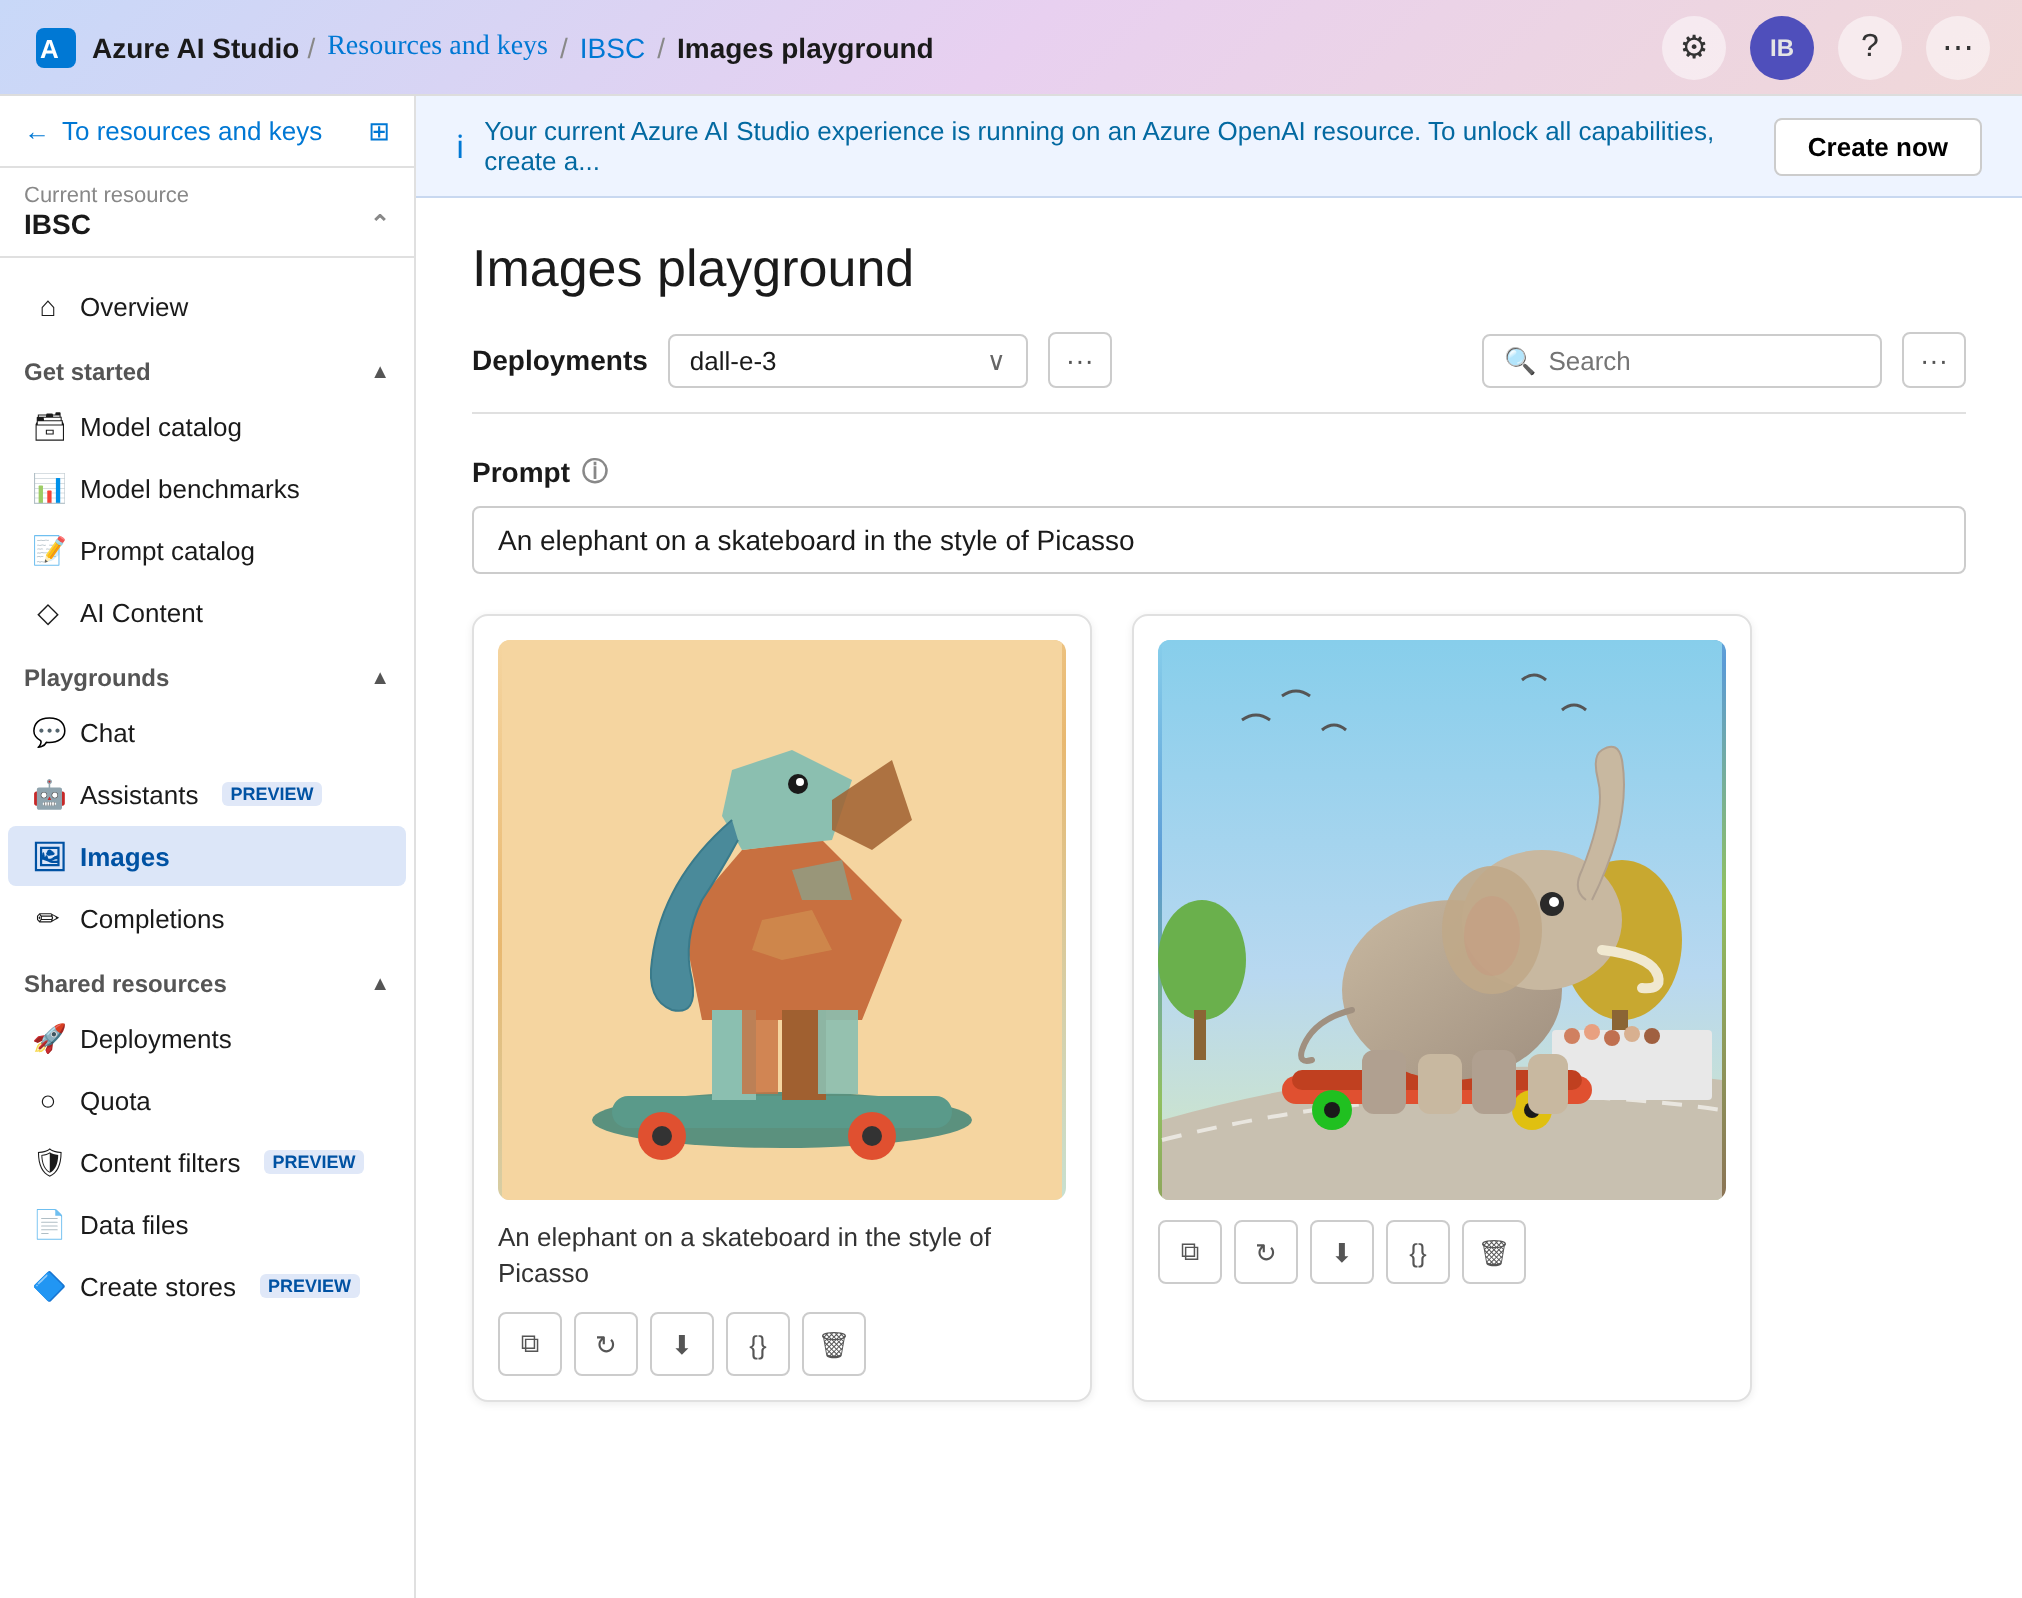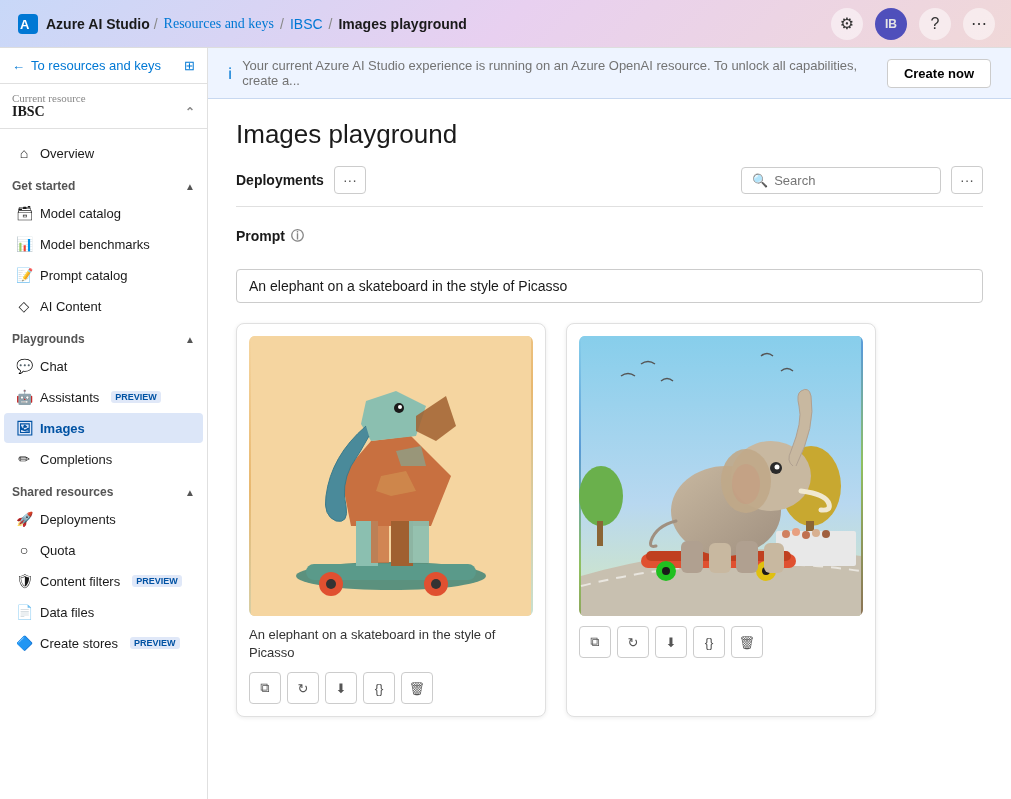--- a/index.html
+++ b/index.html
@@ -34,21 +34,21 @@
     
     .sidebar {
       width: 208px; background: white; border-right: 1px solid #e0e0e0;
       display: flex; flex-direction: column; overflow-y: auto; flex-shrink: 0;
     }
     .sidebar-back {
       display: flex; align-items: center; gap: 6px; padding: 10px 12px;
       font-size: 13px; color: #0078d4; cursor: pointer; border-bottom: 1px solid #e0e0e0;
     }
     .sidebar-resource {
-      padding: 8px 12px; border-bottom: 1px solid #e0e0e0; font-family: Liberation Serif, serif;
+      padding: 8px 12px; border-bottom: 1px solid #e0e0e0;
     }
     .sidebar-resource-label { font-size: 11px; color: #888; }
     .sidebar-resource-value { display: flex; align-items: center; justify-content: space-between; font-weight: 600; font-size: 14px; }
     .sidebar-resource-value .chevron { color: #888; font-size: 12px; cursor: pointer; }
 
     .sidebar-nav { flex: 1; padding: 8px 0; }
     .sidebar-item {
       display: flex; align-items: center; gap: 8px; padding: 7px 12px;
       font-size: 13px; cursor: pointer; color: #1a1a1a; border-radius: 4px; margin: 1px 4px;
     }
@@ -65,21 +65,21 @@
       font-size: 9px; background: #e0e8f8; color: #0052a3; padding: 1px 4px;
       border-radius: 3px; font-weight: 600; margin-left: 4px;
     }
 
     
     .banner {
       background: #eef4ff; border-bottom: 1px solid #c8d8f0;
       padding: 10px 20px; display: flex; align-items: center; gap: 10px; flex-shrink: 0;
     }
     .banner-icon { color: #0078d4; font-size: 16px; }
-    .banner-text { flex: 1; font-size: 13px; color: #737373; }
+    .banner-text { flex: 1; font-size: 13px; color: #0369a1; }
     .banner-btn {
       background: white; border: 1px solid #ccc; padding: 6px 16px;
       border-radius: 4px; font-size: 13px; font-weight: 600; cursor: pointer; white-space: nowrap;
     }
 
     
     .content { flex: 1; overflow-y: auto; padding: 20px 28px; background: white; }
     .page-title { font-size: 26px; font-weight: 400; margin-bottom: 16px; color: #1a1a1a; }
 
     
@@ -96,21 +96,21 @@
     .toolbar-search {
       display: flex; align-items: center; border: 1px solid #ccc; border-radius: 4px;
       padding: 5px 10px; background: white; gap: 6px; min-width: 200px;
     }
     .toolbar-search input { border: none; outline: none; font-size: 13px; width: 150px; }
     .toolbar-search .search-icon { color: #888; font-size: 13px; }
     .toolbar-more { background: none; border: 1px solid #ccc; border-radius: 4px; padding: 5px 8px; cursor: pointer; color: #555; }
 
     
     .prompt-section { margin-bottom: 20px; }
-    .prompt-label { display: flex; align-items: center; gap: 6px; font-size: 14px; font-weight: 600; margin-bottom: 24px; }
+    .prompt-label { display: flex; align-items: center; gap: 6px; font-size: 14px; font-weight: 600; margin-bottom: 8px; }
     .prompt-label .info-icon { color: #888; font-size: 13px; }
     .prompt-row { display: flex; gap: 10px; }
     .prompt-input {
       flex: 1; border: 1px solid #ccc; border-radius: 4px; padding: 8px 12px;
       font-size: 14px; outline: none; color: #1a1a1a;
     }
     .generate-btn {
       background: #0078d4; color: white; border: none; border-radius: 4px;
       padding: 8px 20px; font-size: 14px; font-weight: 600; cursor: pointer; white-space: nowrap;
     }
@@ -275,20 +275,24 @@
       <span class="banner-icon">ℹ</span>
       <span class="banner-text">Your current Azure AI Studio experience is running on an Azure OpenAI resource. To unlock all capabilities, create a...</span>
       <button class="banner-btn">Create now</button>
     </div>
 
     <div class="content">
       <h1 class="page-title">Images playground</h1>
 
       <div class="toolbar">
         <span class="toolbar-label">Deployments</span>
+        <div class="toolbar-select">
+          <span>dall-e-3</span>
+          <span class="chevron">∨</span>
+        </div>
         <button class="toolbar-dots">···</button>
         <div class="toolbar-spacer"></div>
         <div class="toolbar-search">
           <span class="search-icon">🔍</span>
           <input type="text" placeholder="Search" style="">
         </div>
         <button class="toolbar-more toolbar-dots">···</button>
       </div>
 
       <div class="prompt-section">

